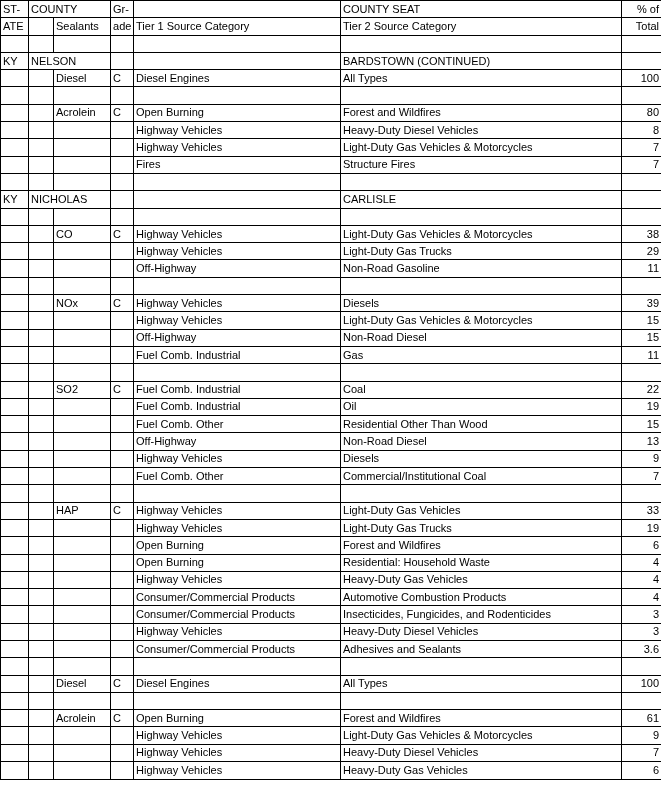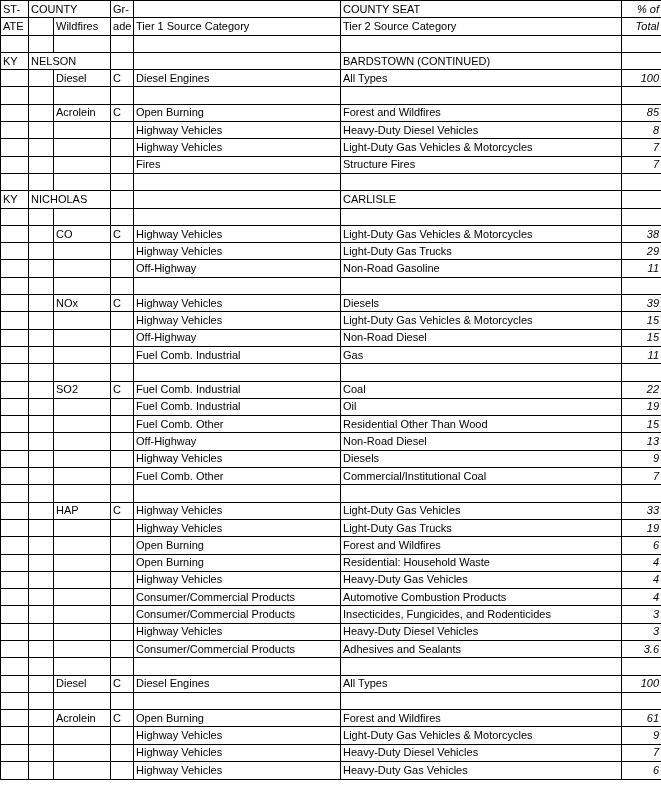--- a/index.html
+++ b/index.html
@@ -25,21 +25,20 @@
     line-height: 13px;
     height: 15px;
     padding: 0 2px;
     white-space: nowrap;
     overflow: visible;
     vertical-align: middle;
     background: #ffffff;
   }
   table.grid td:last-child {
     text-align: right;
-    font-style: italic;
   }
 </style>
 </head>
 <body>
 
 <table class="grid">
   <colgroup>
     <col style="width:28px">
     <col style="width:25px">
     <col style="width:57px">
@@ -53,21 +52,21 @@
         <td>ST-</td>
         <td colspan="2">COUNTY</td>
         <td>Gr-</td>
         <td></td>
         <td>COUNTY SEAT</td>
         <td>% of</td>
       </tr>
       <tr>
         <td>ATE</td>
         <td></td>
-        <td>Wildfires</td>
+        <td>Sealants</td>
         <td>ade</td>
         <td>Tier 1 Source Category</td>
         <td>Tier 2 Source Category</td>
         <td>Total</td>
       </tr>
       <tr>
         <td></td>
         <td></td>
         <td></td>
         <td></td>
@@ -101,21 +100,21 @@
         <td></td>
         <td></td>
       </tr>
       <tr>
         <td></td>
         <td></td>
         <td>Acrolein</td>
         <td>C</td>
         <td>Open Burning</td>
         <td>Forest and Wildfires</td>
-        <td>85</td>
+        <td>80</td>
       </tr>
       <tr>
         <td></td>
         <td></td>
         <td></td>
         <td></td>
         <td>Highway Vehicles</td>
         <td>Heavy-Duty Diesel Vehicles</td>
         <td>8</td>
       </tr>

